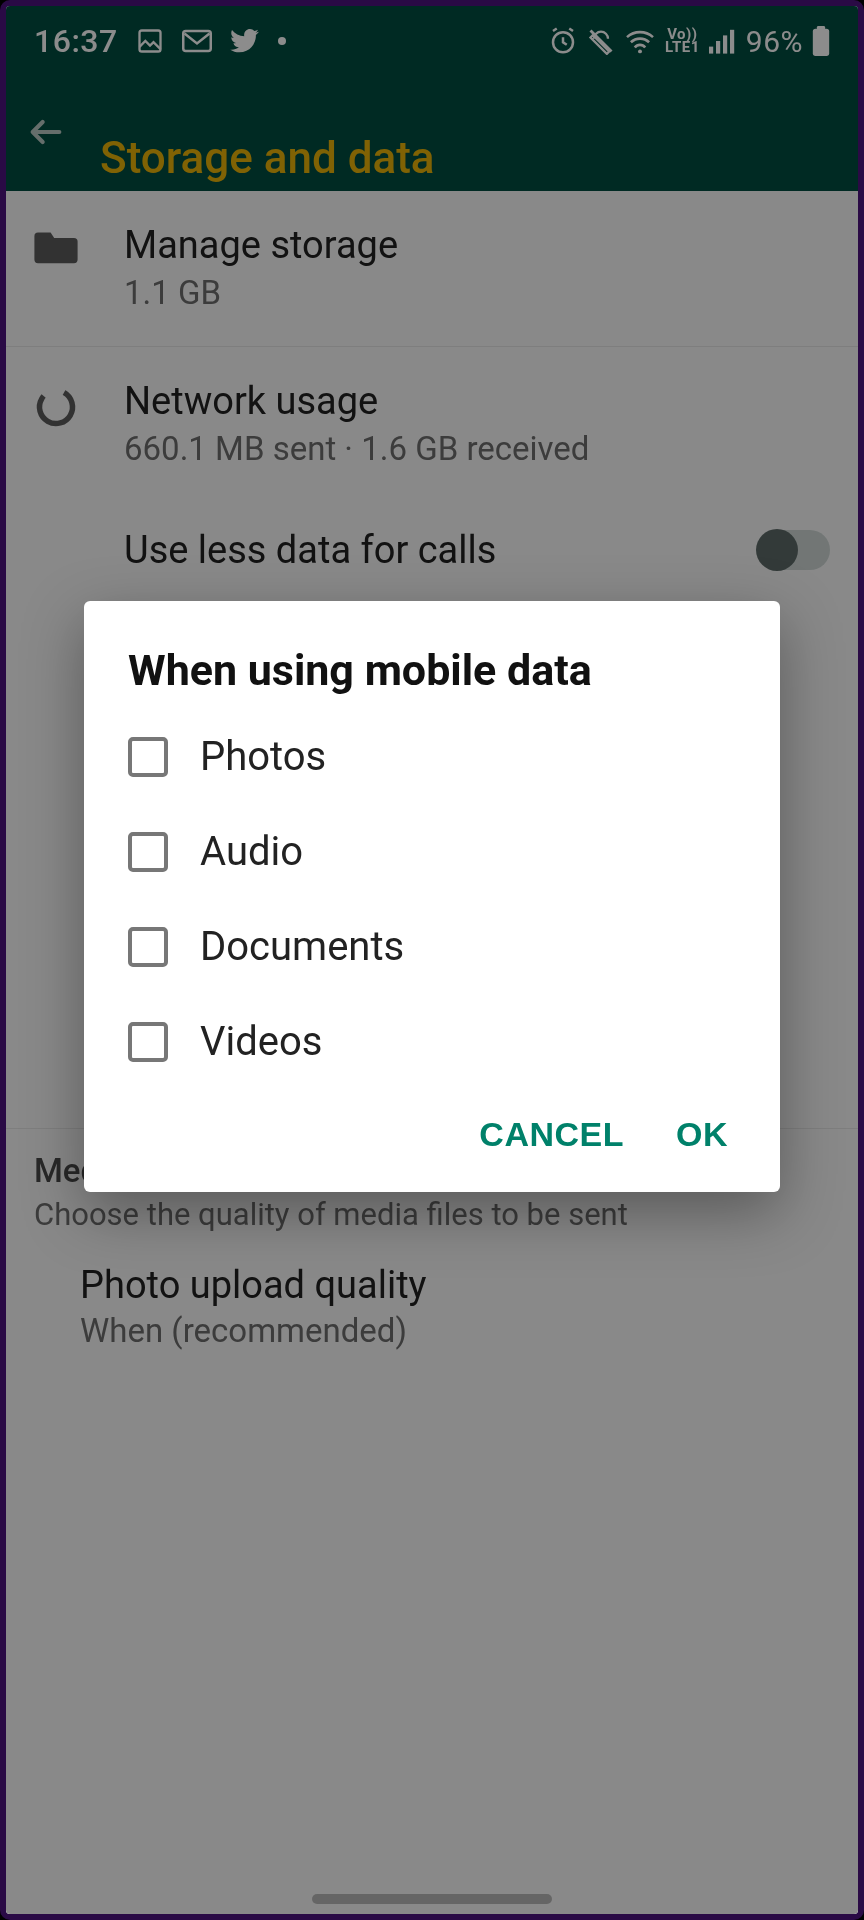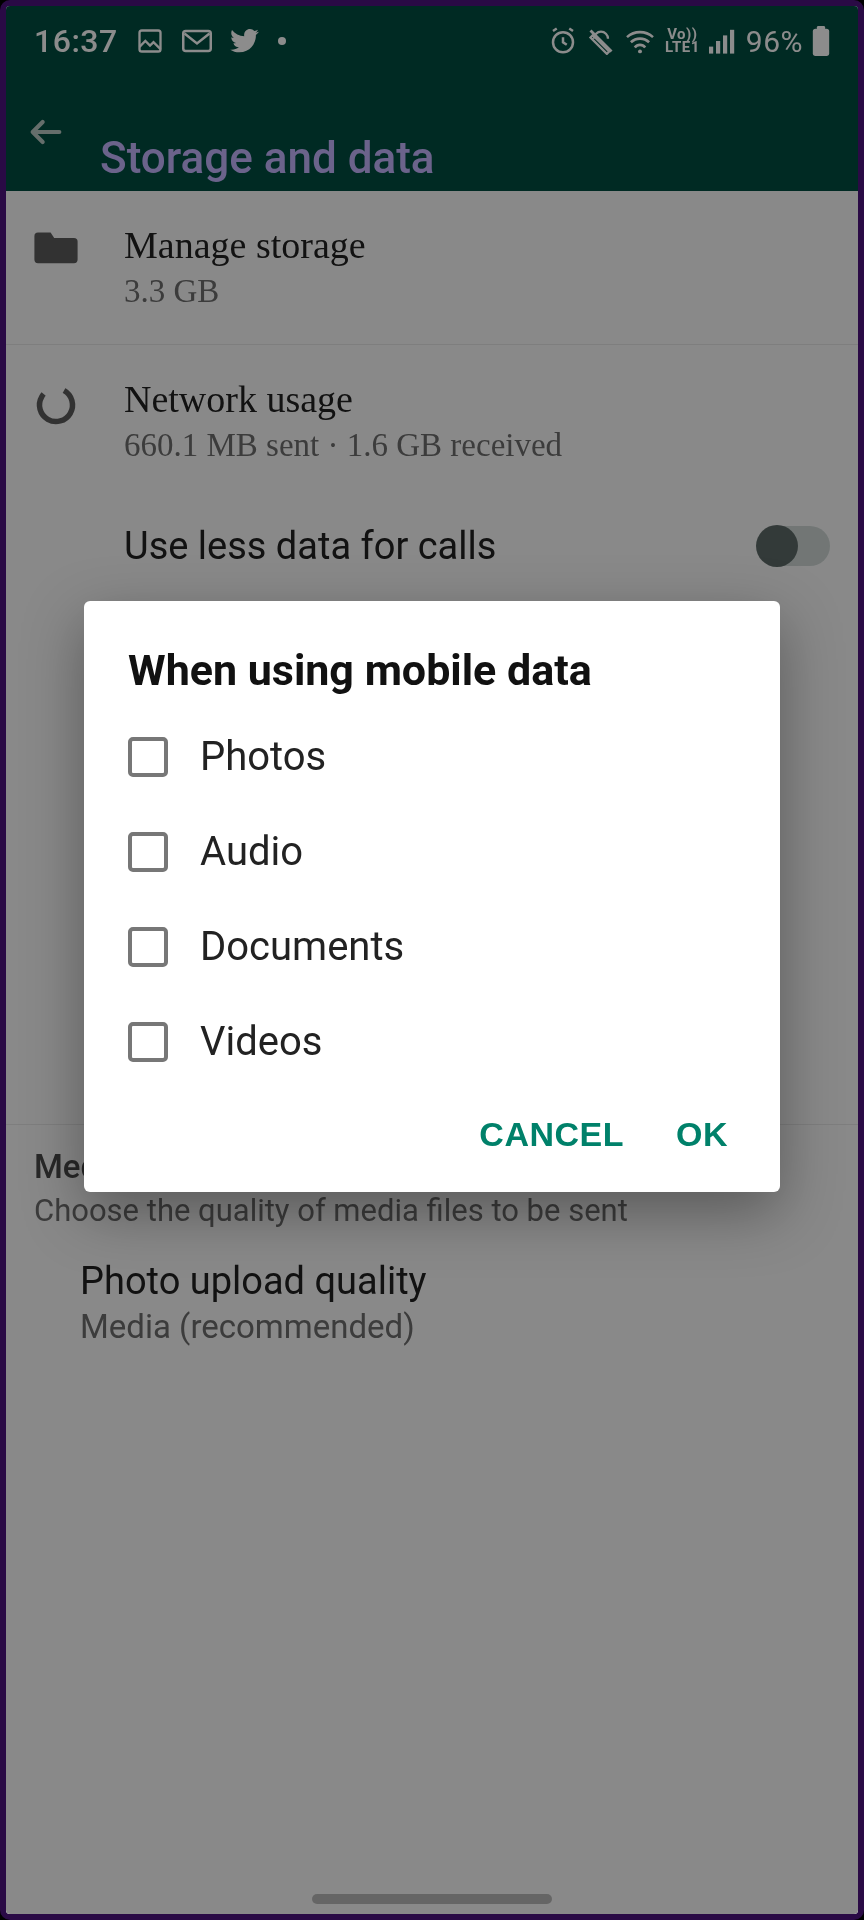--- a/index.html
+++ b/index.html
@@ -9,25 +9,25 @@
   
   .statusbar { height: 70px; background: #014d40; color: #fff; display: flex; align-items: center; padding: 0 28px; font-size: 30px; letter-spacing: .5px; }
   .statusbar .left { display: flex; align-items: center; gap: 18px; }
   .statusbar .right { margin-left: auto; display: flex; align-items: center; gap: 9px; }
   .statusbar .time { font-weight: 500; font-size: 32px; }
   .statusbar .pct { font-weight: 400; font-size: 30px; }
   .sb-icon { display: inline-flex; }
 
   
   .appbar { height: 115px; background: #014d40; color: #b8c9c4; display: flex; align-items: center; padding: 0 20px; }
-  .appbar .title { font-size: 44px; margin-left: 34px; color: #c4b5fd; font-weight: 500; margin-top: 48px; }
+  .appbar .title { font-size: 44px; margin-left: 34px; color: #eab308; font-weight: 500; margin-top: 48px; }
 
   
   .content { background: #fafafa; height: calc(100% - 185px); position: relative; }
-  .section { display: flex; padding: 32px 28px 34px 28px; align-items: flex-start; font-family: Liberation Serif, serif; }
+  .section { display: flex; padding: 32px 28px 34px 28px; align-items: flex-start; }
   .section .iconcol { width: 90px; display: flex; justify-content: flex-start; padding-top: 6px; }
   .section .textcol { flex: 1; }
   .row-title { font-size: 38px; color: #222; margin-bottom: 6px; }
   .row-sub { font-size: 33px; color: #6e6e6e; }
   .divider { height: 1px; background: #e5e5e5; margin: 0; }
   .toggle-row { display: flex; align-items: center; padding: 26px 28px 26px 118px; }
   .toggle-row .label { font-size: 38px; color: #222; flex: 1; }
   .toggle { width: 72px; height: 40px; background: #cfd8d6; border-radius: 20px; position: relative; }
   .toggle .knob { position: absolute; width: 42px; height: 42px; background: #5e6b69; border-radius: 50%; top: -1px; left: -2px; }
 
@@ -131,21 +131,21 @@
     <div class="section">
       <div class="iconcol">
         <span>
           <svg width="44" height="36" viewBox="0 0 24 20" fill="#5c5c5c">
               <path d="M2 2h7l2 3h11a2 2 0 012 2v10a2 2 0 01-2 2H2a2 2 0 01-2-2V4a2 2 0 012-2z"></path>
             </svg>
         </span>
       </div>
       <div class="textcol">
         <div class="row-title">Manage storage</div>
-        <div class="row-sub">3.3 GB</div>
+        <div class="row-sub">1.1 GB</div>
       </div>
     </div>
 
     <div class="divider"></div>
 
     <div class="section">
       <div class="iconcol">
         <span>
           <svg width="44" height="44" viewBox="0 0 24 24" fill="none">
               <circle cx="12" cy="12" r="9" stroke="#5c5c5c" stroke-width="3" stroke-dasharray="44 12" transform="rotate(-60 12 12)"></circle>
@@ -167,21 +167,21 @@
 
     <div class="divider" style="margin-top:530px"></div>
 
     <div class="section-header">
       <div class="h">Media upload quality</div>
       <div class="s">Choose the quality of media files to be sent</div>
     </div>
 
     <div class="simple-row">
       <div class="t">Photo upload quality</div>
-      <div class="s">Media (recommended)</div>
+      <div class="s">When (recommended)</div>
     </div>
 
     <div class="gesture"></div>
 
     <div class="scrim" style="top:-185px;height:1920px"></div>
 
     <div class="dialog" style="top:410px">
       <div class="dialog-title">When using mobile data</div>
 
       <div class="opt">

